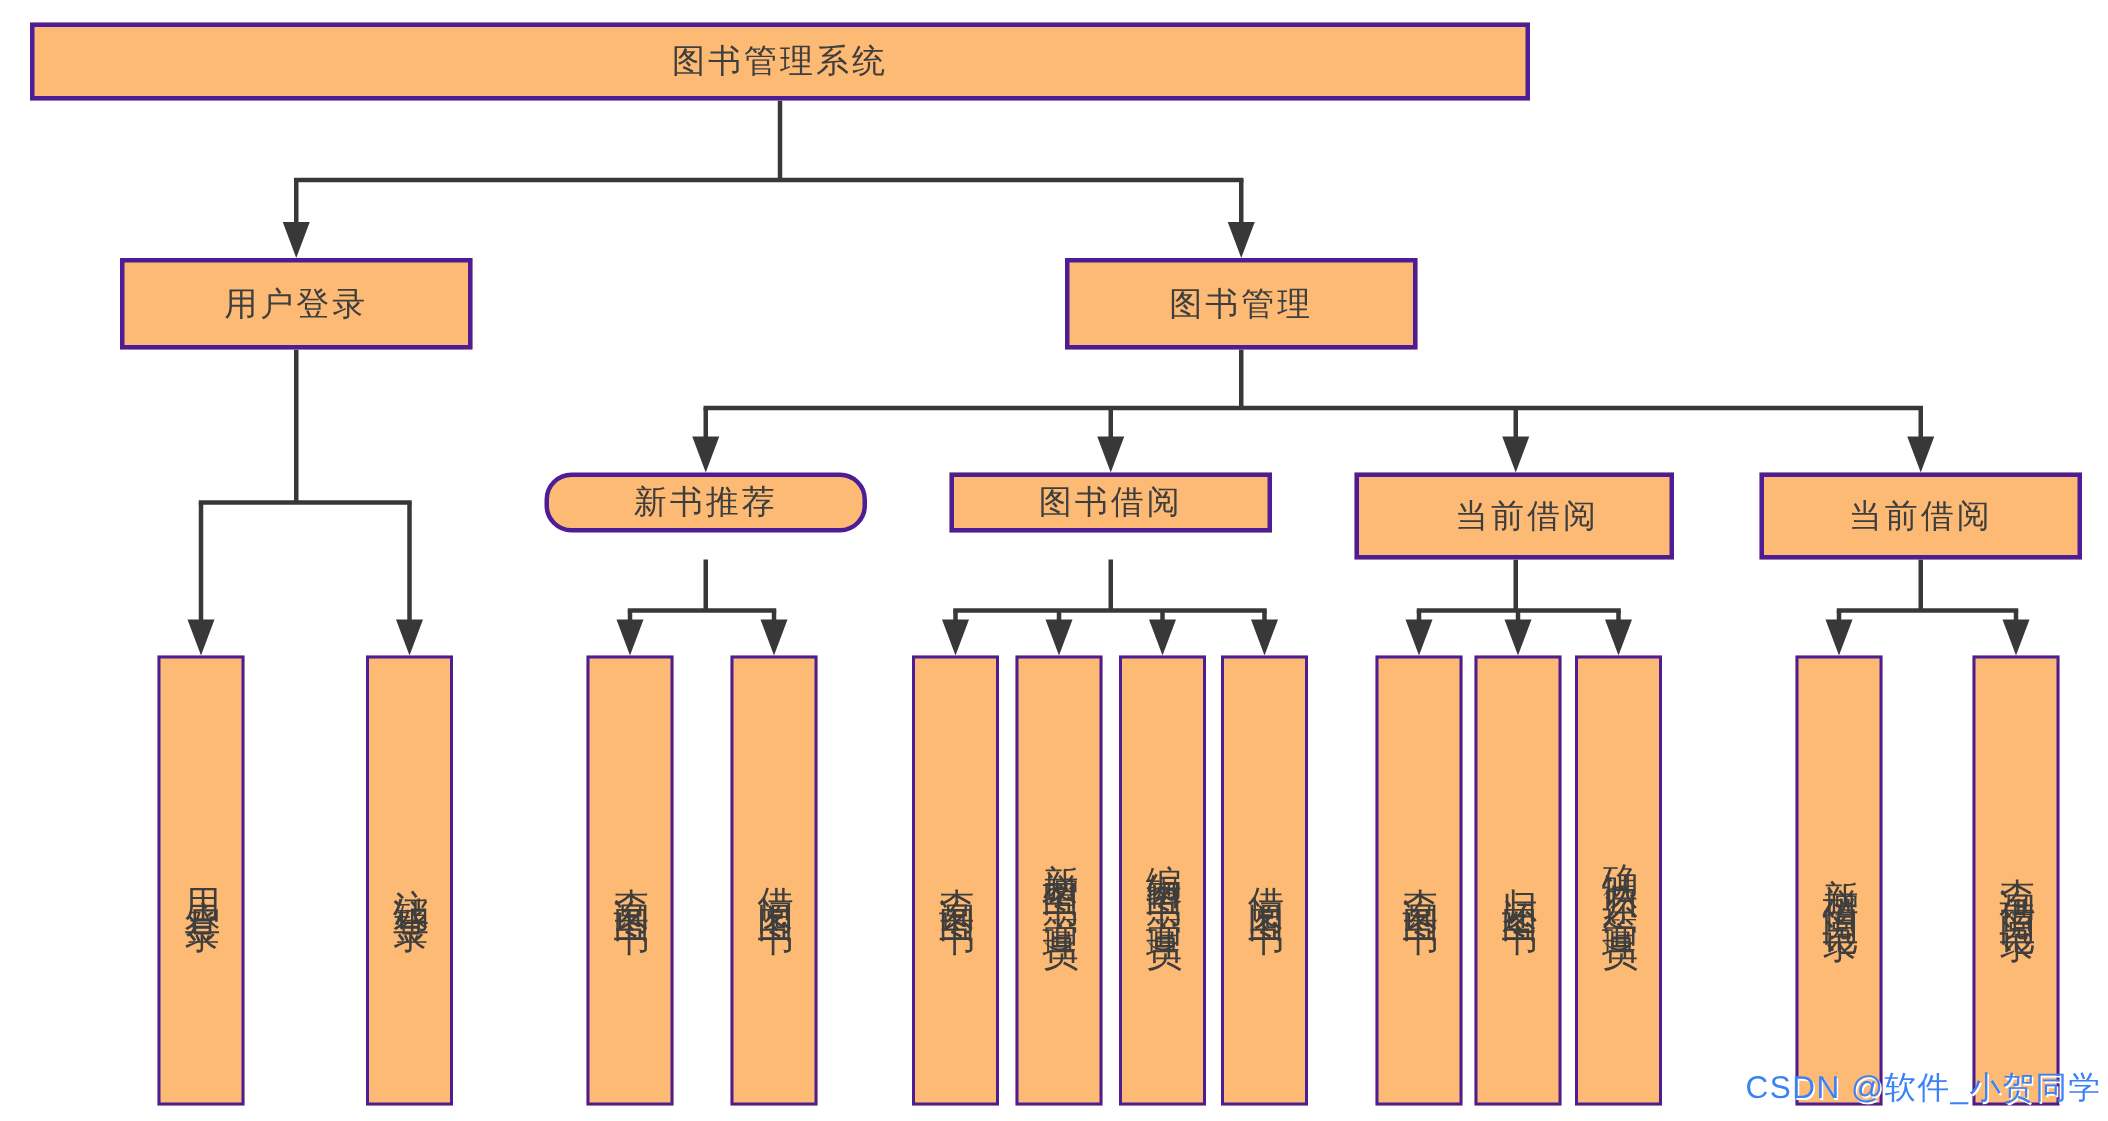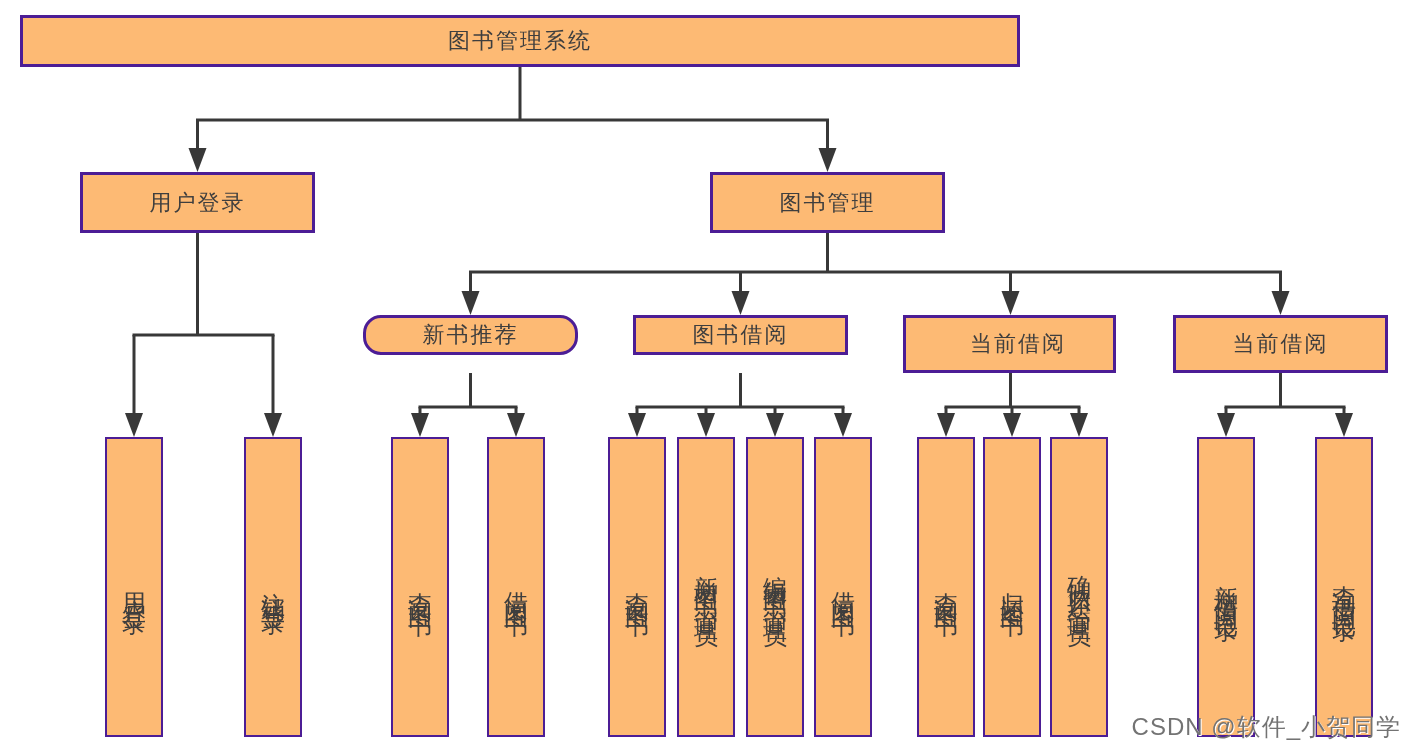--- a/index.html
+++ b/index.html
@@ -38,22 +38,22 @@
     writing-mode: vertical-rl;
     font-size: 24px;
     letter-spacing: 7px;
     line-height: 1;
   }
   .watermark {
     position: absolute;
     top: 711px;
     right: 4px;
     z-index: 5;
-    font-size: 24px;
-    color: #737373;
+    font-size: 21px;
+    color: #3b82f6;
     letter-spacing: 1px;
     text-shadow: 1px 1px 0 #ffffff;
   }
 </style>
 </head>
 <body>
 
 <div class="stage">
   <svg class="connector-layer" xmlns="http://www.w3.org/2000/svg" viewBox="0 0 1405 747">
       <line x1="520" y1="67" x2="520" y2="120" stroke="#383838" stroke-width="3"></line>

